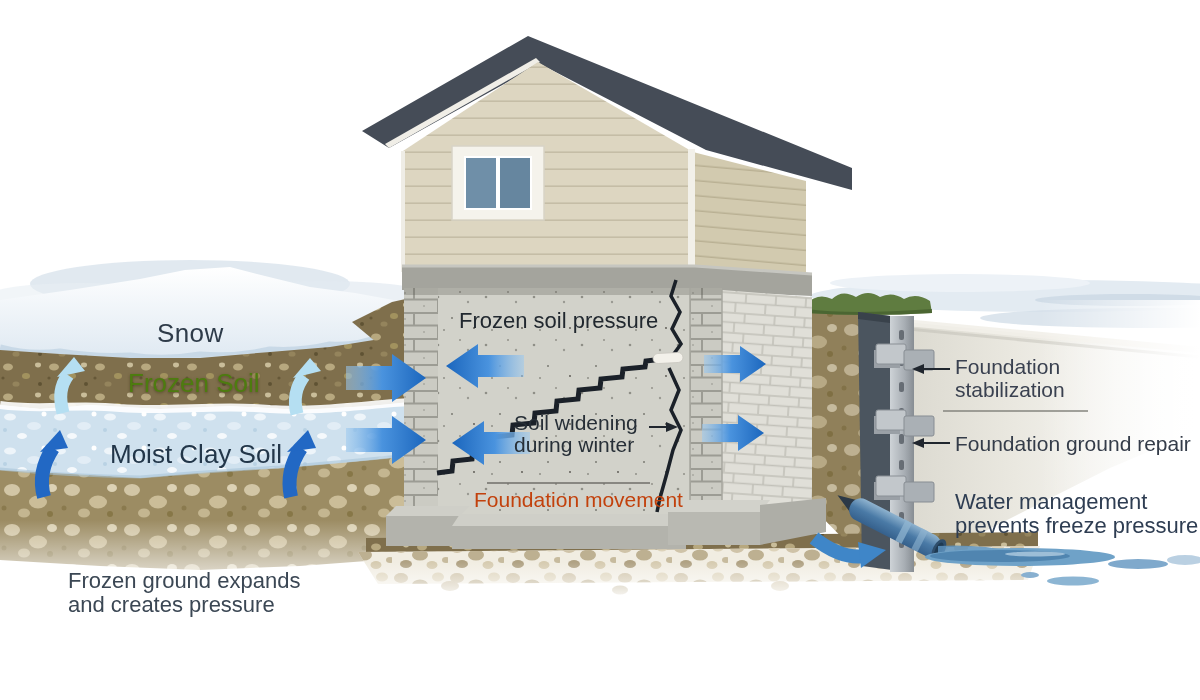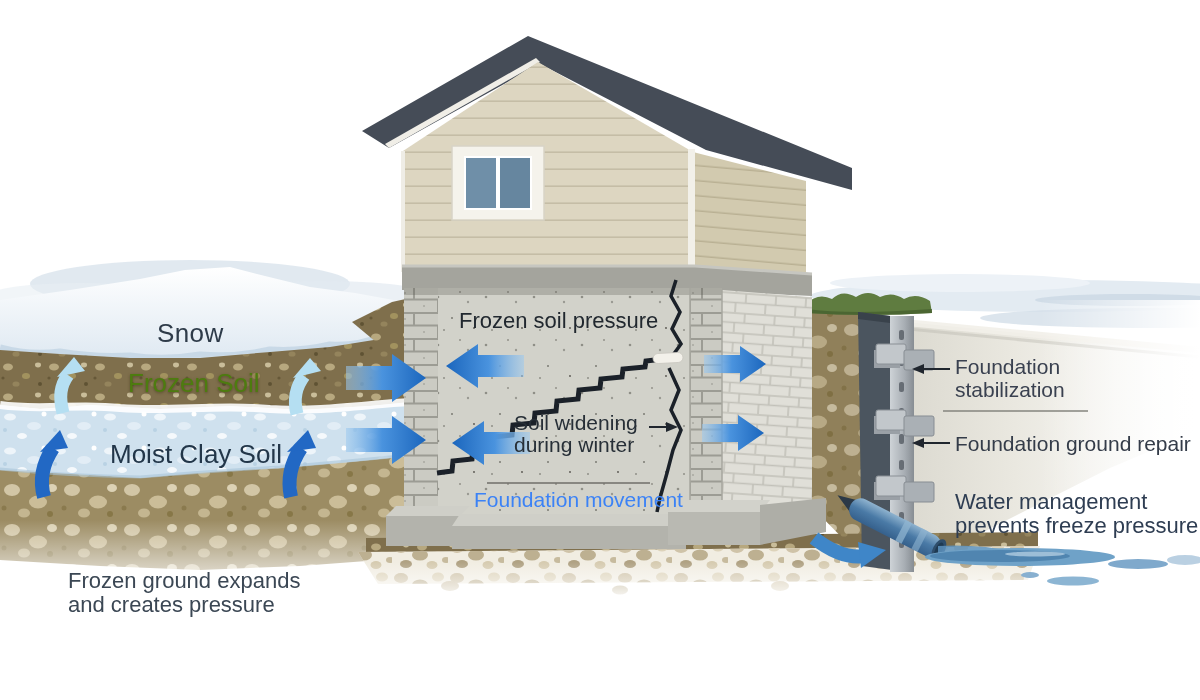--- a/index.html
+++ b/index.html
@@ -6,21 +6,21 @@
   .canvas{position:relative;width:1200px;height:700px;background:#ffffff;overflow:hidden;
           font-family:"Liberation Sans",sans-serif;}
   .canvas svg{position:absolute;left:0;top:0;}
   .lbl{position:absolute;font-weight:400;color:#2e3b49;white-space:nowrap;}
   .lbl span{display:block;}
   #lbl-snow{left:157px;top:318px;font-size:26px;letter-spacing:.4px;}
   #lbl-frozen{left:128px;top:368px;font-size:26px;color:#4d7c0f;text-shadow:0 1px 3px rgba(70,58,32,.7);}
   #lbl-moist{left:110px;top:419px;font-size:26px;color:#223649;margin-top:20px;}
   #lbl-lateral{left:459px;top:308px;font-size:22px;color:#21282f;}
   #lbl-crackwide{left:514px;top:412px;font-size:21px;line-height:22px;color:#272f37;}
-  #lbl-foundmove{left:474px;top:488px;font-size:21px;color:#3b82f6;}
+  #lbl-foundmove{left:474px;top:488px;font-size:21px;color:#c2410c;}
   #lbl-structstab{left:955px;top:355px;font-size:21px;line-height:23px;color:#3a4150;}
   #lbl-crackrepair{left:955px;top:432px;font-size:21px;color:#343c49;}
   #lbl-water{left:955px;top:490px;font-size:22px;line-height:24px;color:#2e3d52;}
   #lbl-frozenground{left:68px;top:569px;width:262px;text-align:left;font-size:22px;line-height:24px;color:#3b4754;}
 </style>
 </head>
 <body>
 
 <div class="canvas">
 <svg width="1200" height="700" viewBox="0 0 1200 700">

